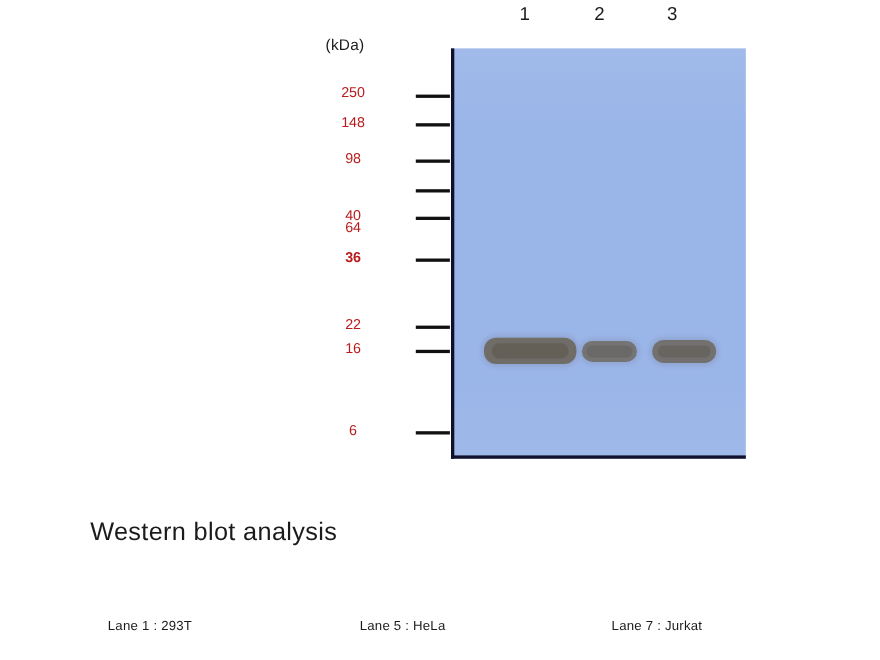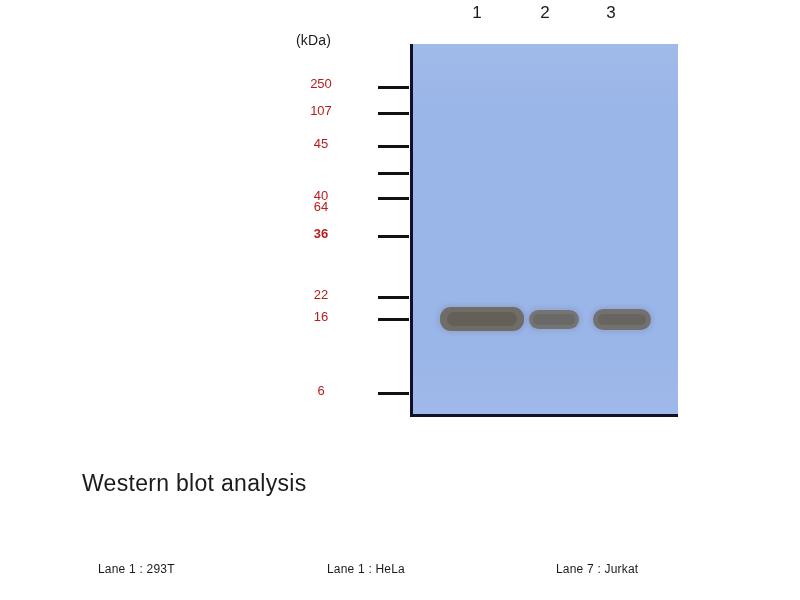--- a/index.html
+++ b/index.html
@@ -132,22 +132,22 @@
 
 <div id="figure">
 
   <div class="lane-number" style="left:462px;">1</div>
   <div class="lane-number" style="left:530px;">2</div>
   <div class="lane-number" style="left:596px;">3</div>
 
   <div id="kda-label">(kDa)</div>
 
   <div class="marker-label" style="top:77px;">250</div>
-  <div class="marker-label" style="top:104px;">107</div>
-  <div class="marker-label" style="top:137px;">45</div>
+  <div class="marker-label" style="top:104px;">148</div>
+  <div class="marker-label" style="top:137px;">98</div>
   <div class="marker-label" style="top:164px;margin-top:36px;">64</div>
   <div class="marker-label" style="top:189px;">40</div>
   <div class="marker-label" style="top:227px;font-weight:bold;">36</div>
   <div class="marker-label" style="top:288px;">22</div>
   <div class="marker-label" style="top:310px;">16</div>
   <div class="marker-label" style="top:384px;">6</div>
 
   <div class="marker-tick" style="top:86px;"></div>
   <div class="marker-tick" style="top:112px;"></div>
   <div class="marker-tick" style="top:145px;"></div>
@@ -161,16 +161,16 @@
   <div id="blot-panel">
     <div class="gel-sheen"></div>
     <div class="band" style="left:27px; top:263px; width:84px; height:24px; opacity:0.96;"></div>
     <div class="band" style="left:116px; top:266px; width:50px; height:19px; opacity:0.86;"></div>
     <div class="band" style="left:180px; top:265px; width:58px; height:21px; opacity:0.90;"></div>
   </div>
 
   <div id="wb-caption">Western blot analysis</div>
 
   <div class="lane-legend" style="left:98px;">Lane 1 : 293T</div>
-  <div class="lane-legend" style="left:327px;">Lane 1 : HeLa</div>
+  <div class="lane-legend" style="left:327px;">Lane 5 : HeLa</div>
   <div class="lane-legend" style="left:556px;">Lane 7 : Jurkat</div>
 
 </div>
 
 </body></html>

